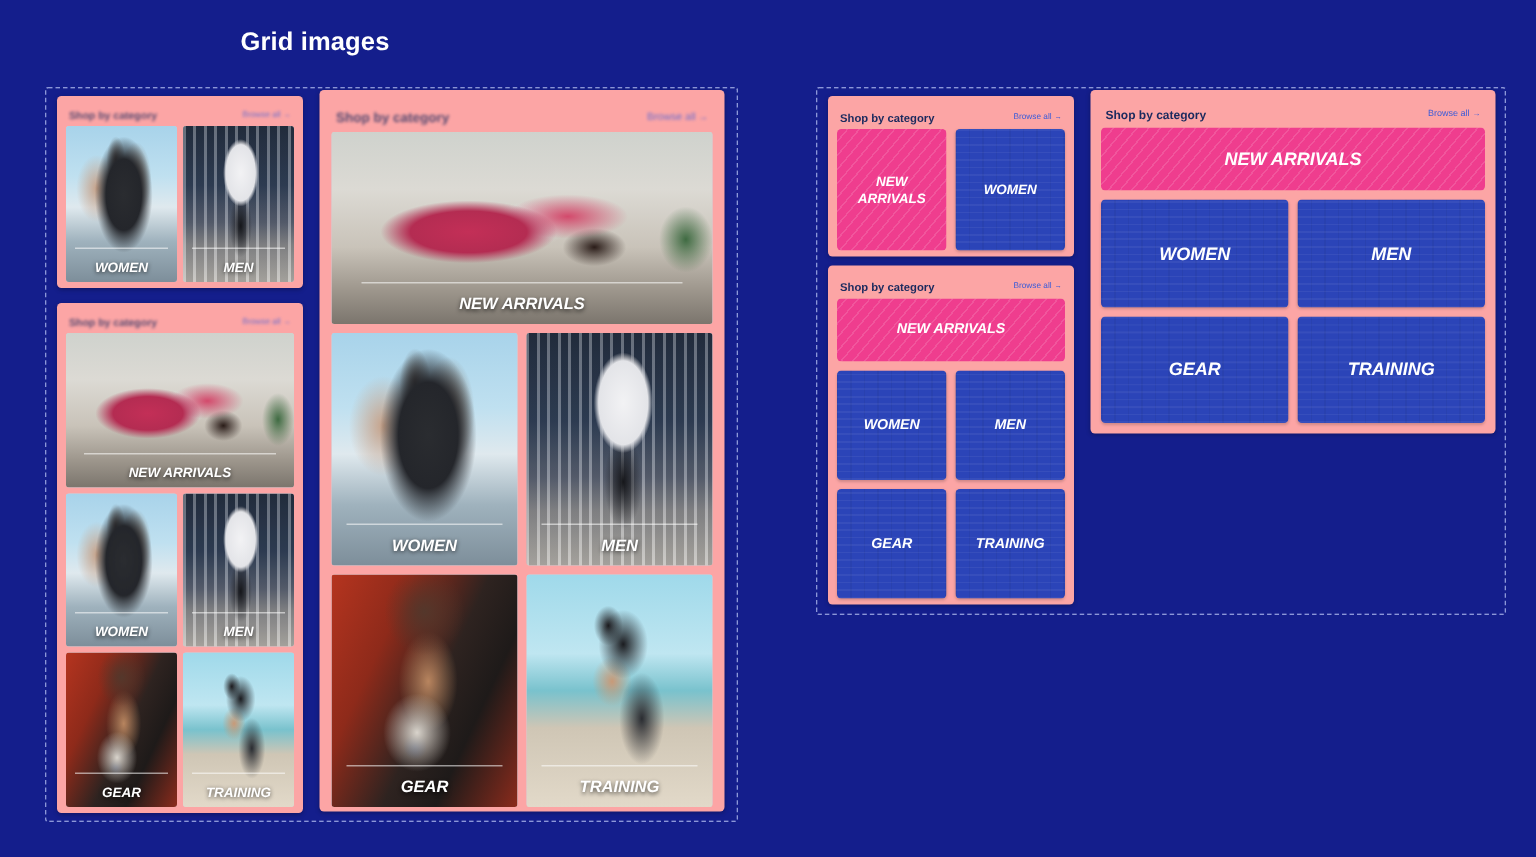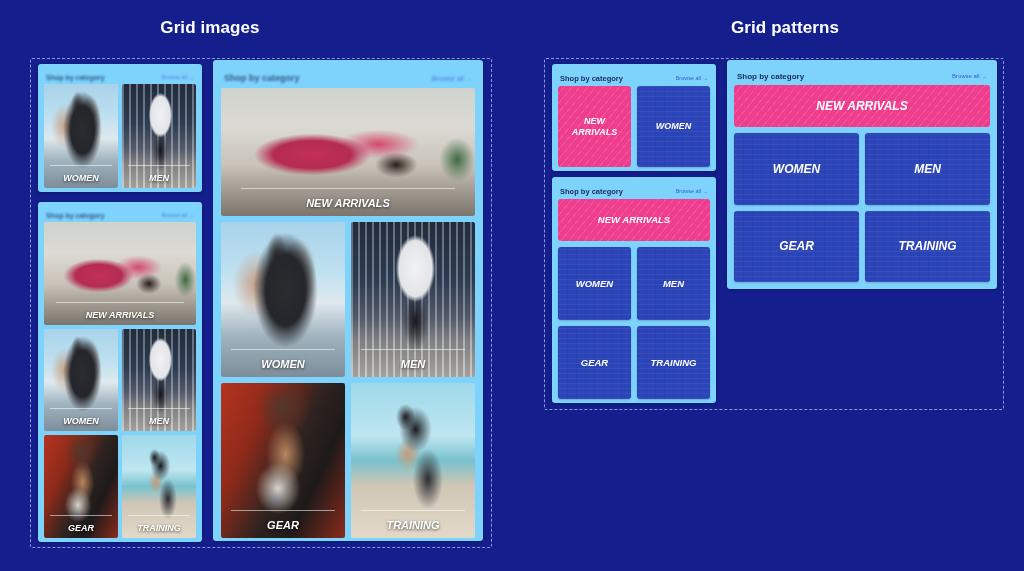--- a/index.html
+++ b/index.html
@@ -26,21 +26,21 @@
     position: absolute;
     border: 1px dashed #8c97d8;
     border-radius: 2px;
   }
   #zone-left  { left: 30px;  top: 58px; width: 462px;  height: 490px; }
   #zone-right { left: 544px; top: 58px; width: 460px;  height: 352px; }
 
   
   .card {
     position: absolute;
-    background: #7dd3fc;
+    background: #fca5a5;
     border-radius: 3px;
     box-shadow: 0 1px 3px rgba(0,0,0,0.25);
     overflow: hidden;
   }
   .card-head {
     display: flex;
     align-items: center;
     justify-content: space-between;
   }
   .card-head .title {
@@ -166,21 +166,20 @@
     box-shadow: 0 1px 2px rgba(0,0,0,0.18);
   }
   .ptile span { position: relative; z-index: 2; }
 </style>
 </head>
 <body>
 
 <div class="stage">
 
   <div class="panel-title" id="title-left">Grid images</div>
-  <div class="panel-title" id="title-right">Grid patterns</div>
 
   <div class="dashed-zone" id="zone-left"></div>
 
   <div class="card" id="card-a" style="left:38px; top:64px; width:164px; height:128px; padding:6px;">
     <div class="card-head blurry" style="height:14px; padding:0 2px;">
       <div class="title" style="font-size:7px;">Shop by category</div>
       <div class="browse" style="font-size:5.5px;">
         <span>Browse all</span>
         <span class="arrow">→</span>
       </div>

